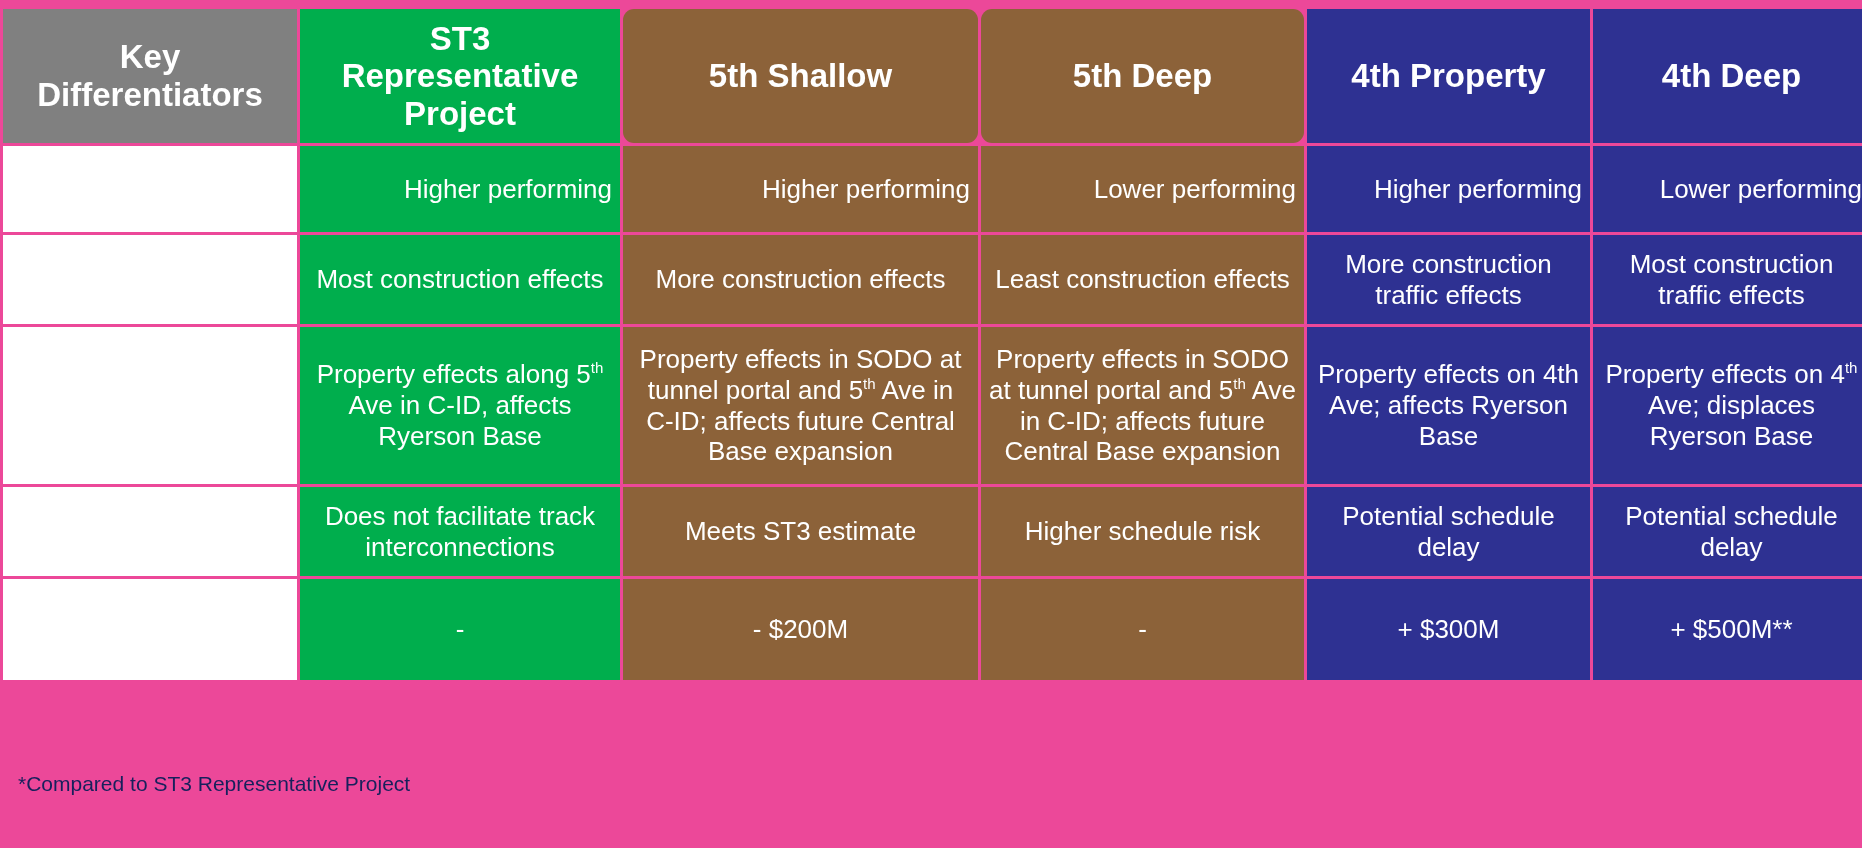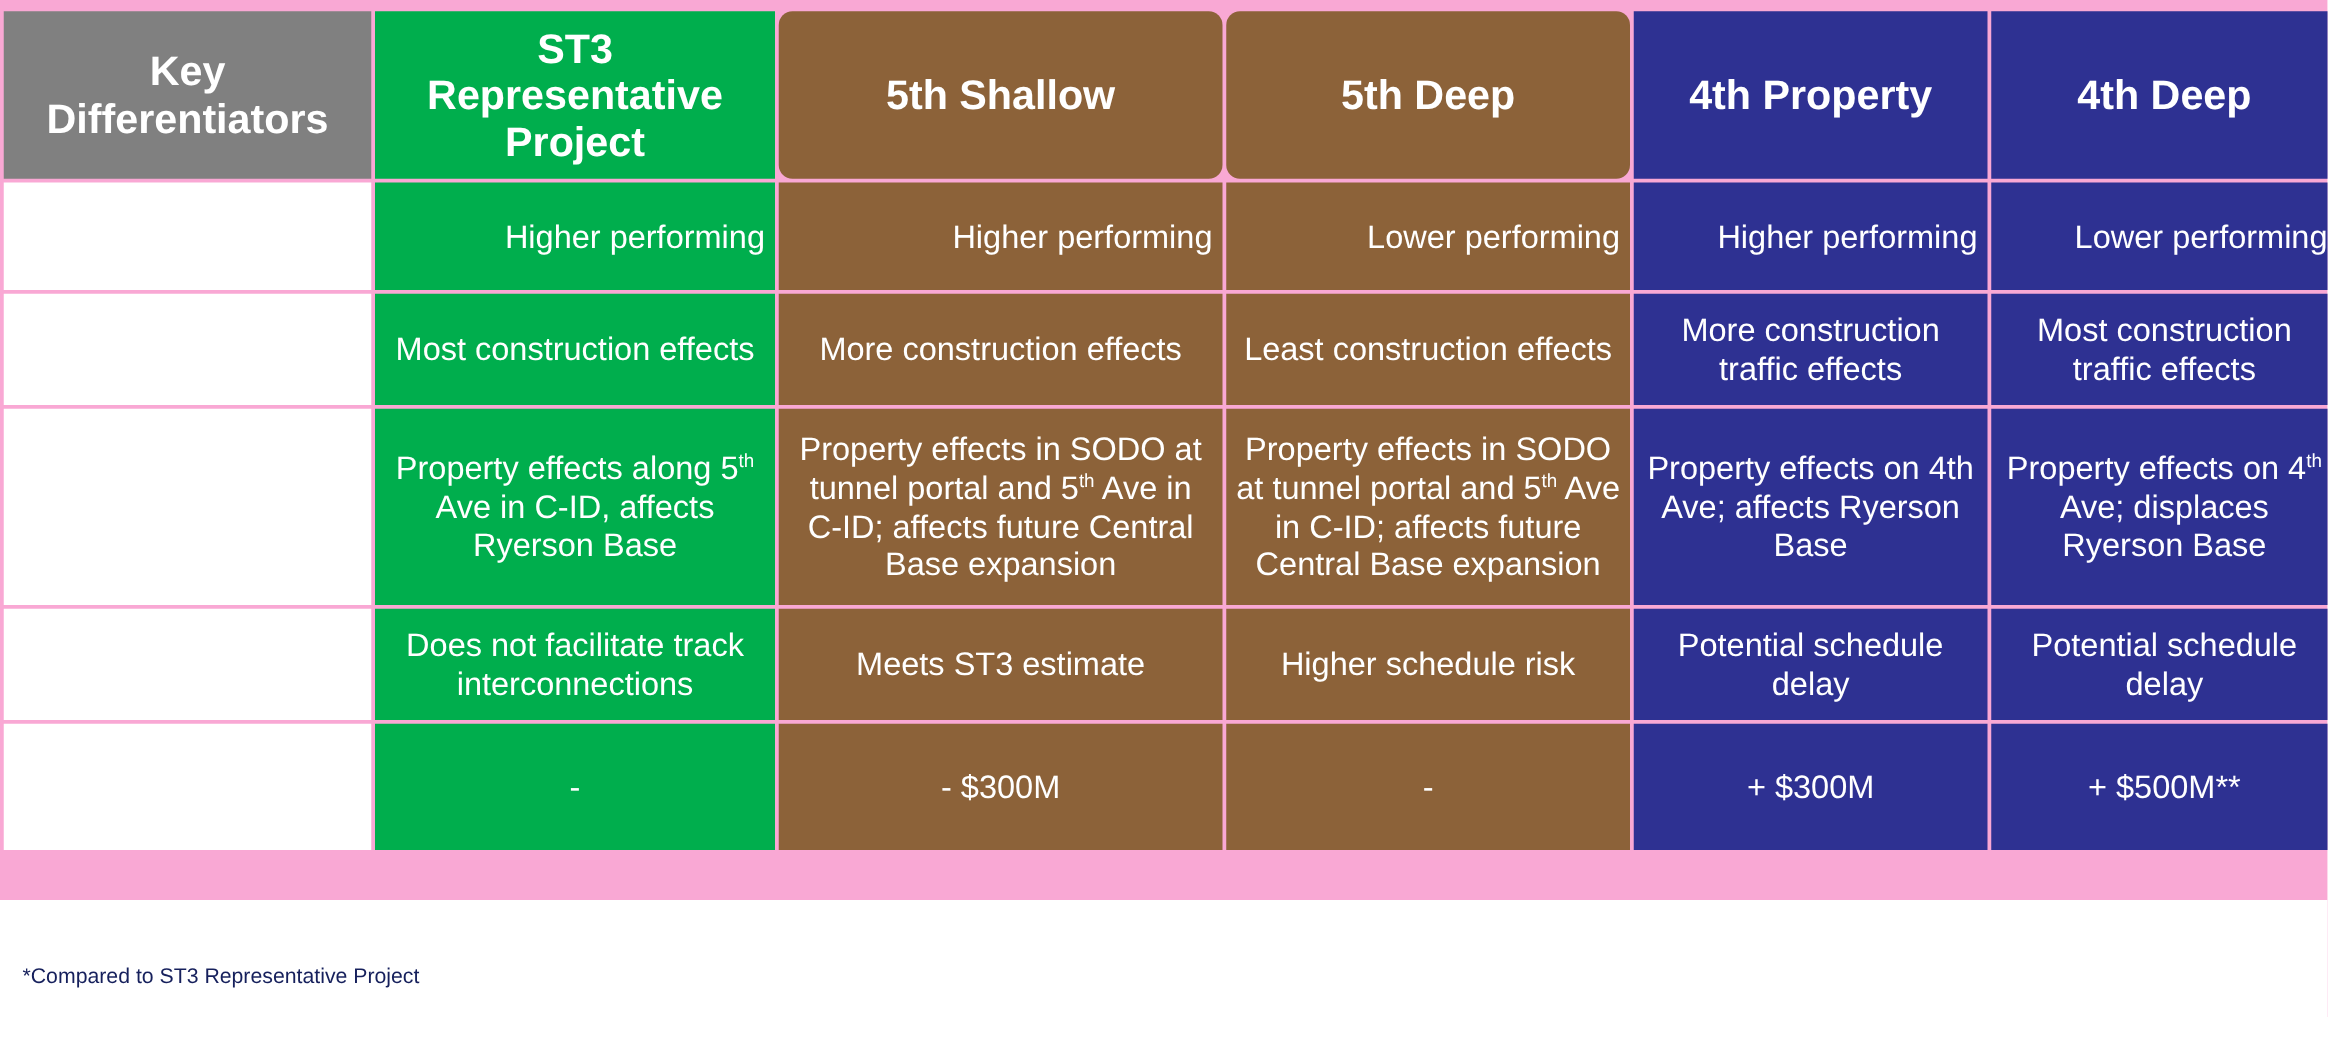--- a/index.html
+++ b/index.html
@@ -10,22 +10,22 @@
   body {
     width: 1862px;
     height: 848px;
     font-family: "Liberation Sans", sans-serif;
     overflow: hidden;
   }
 
   #sheet {
     position: relative;
     width: 1862px;
-    height: 720px;
-    background: #f9a8d4;
+    height: 848px;
+    background: #ec4899;
   }
 
   
   table.compare {
     position: absolute;
     left: 0px;
     top: 6px;
     width: 1862px;
     border-collapse: separate;
     border-spacing: 3px;
@@ -96,21 +96,21 @@
     vertical-align: super;
     line-height: 0;
   }
 
   
   .footnotes {
     position: absolute;
     left: 18px;
     top: 770px;
     color: #16205c;
-    font-size: 17px;
+    font-size: 21px;
     line-height: 1.33;
     font-family: "Liberation Sans", sans-serif;
   }
   .footnotes div { white-space: nowrap; }
 </style>
 </head>
 <body>
 
 <div id="sheet">
 
@@ -166,21 +166,21 @@
         <td class="green">Does not facilitate track interconnections</td>
         <td class="brown">Meets ST3 estimate</td>
         <td class="brown">Higher schedule risk</td>
         <td class="blue">Potential schedule delay</td>
         <td class="blue">Potential schedule delay</td>
       </tr>
 
       <tr class="r-est">
         <td class="rowlabel">Comparative estimate (2018$)*</td>
         <td class="green estval">-</td>
-        <td class="brown estval">- $300M</td>
+        <td class="brown estval">- $200M</td>
         <td class="brown estval">-</td>
         <td class="blue estval">+ $300M</td>
         <td class="blue estval">+ $500M**</td>
       </tr>
 
     </tbody>
   </table>
 
   <div class="footnotes">
     <div>*Compared to ST3 Representative Project</div>

